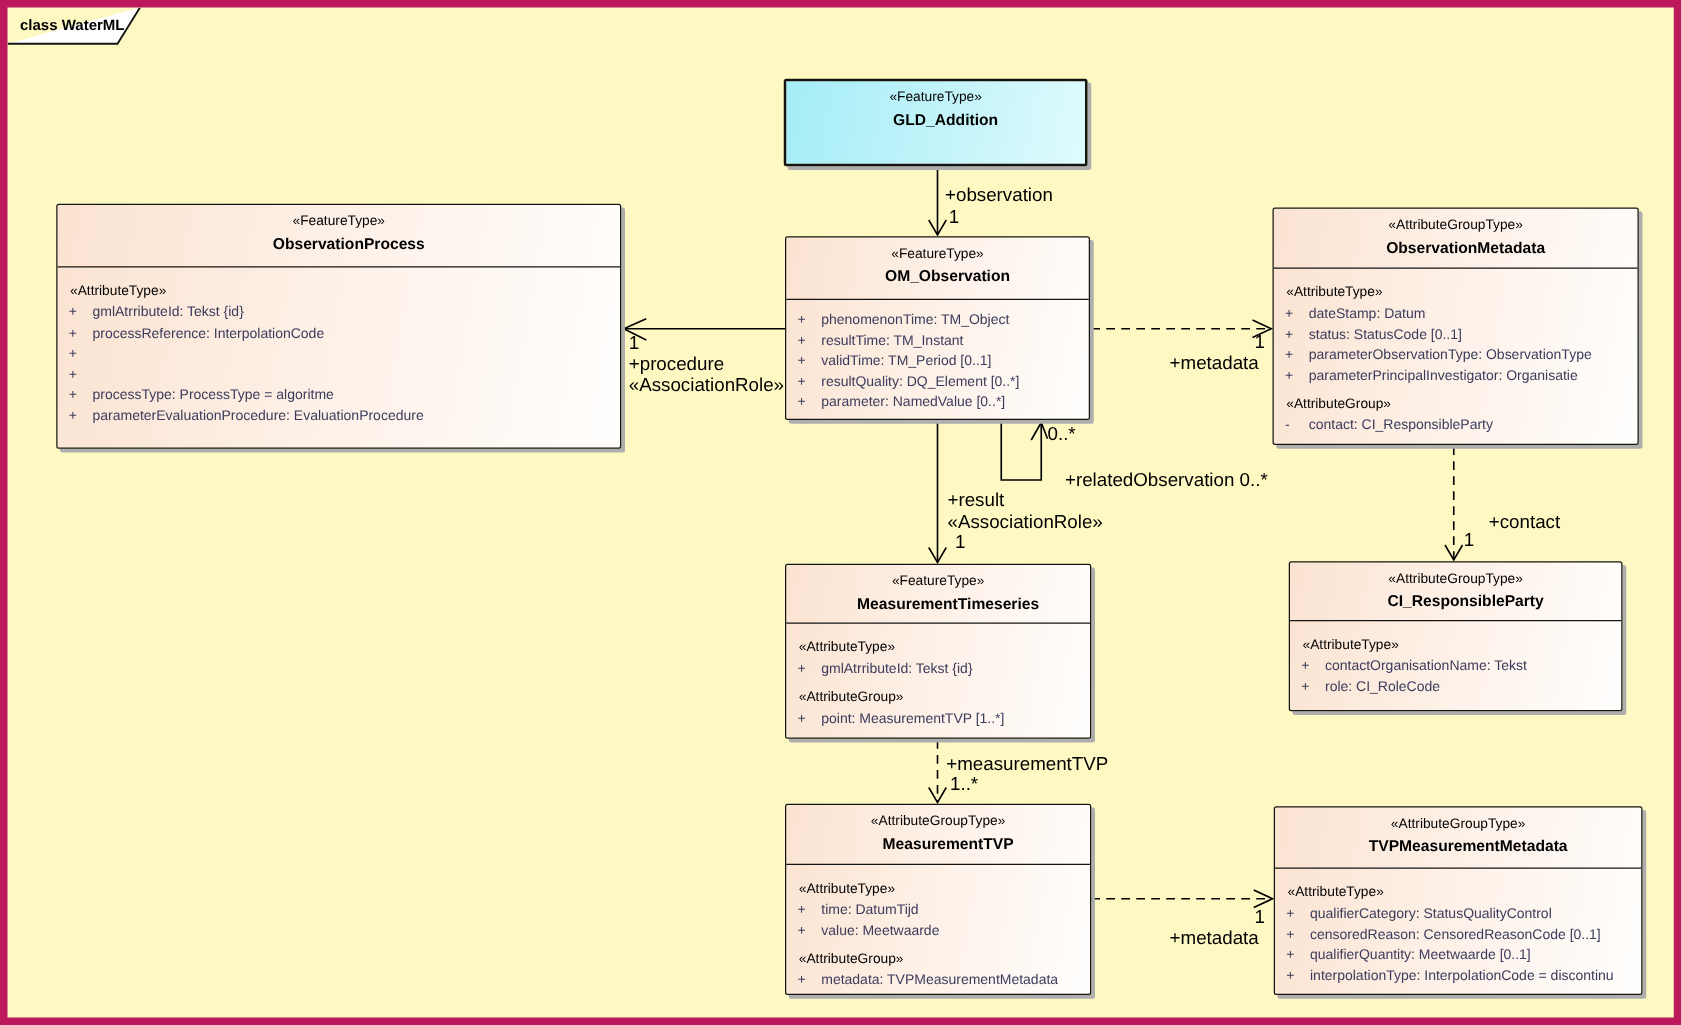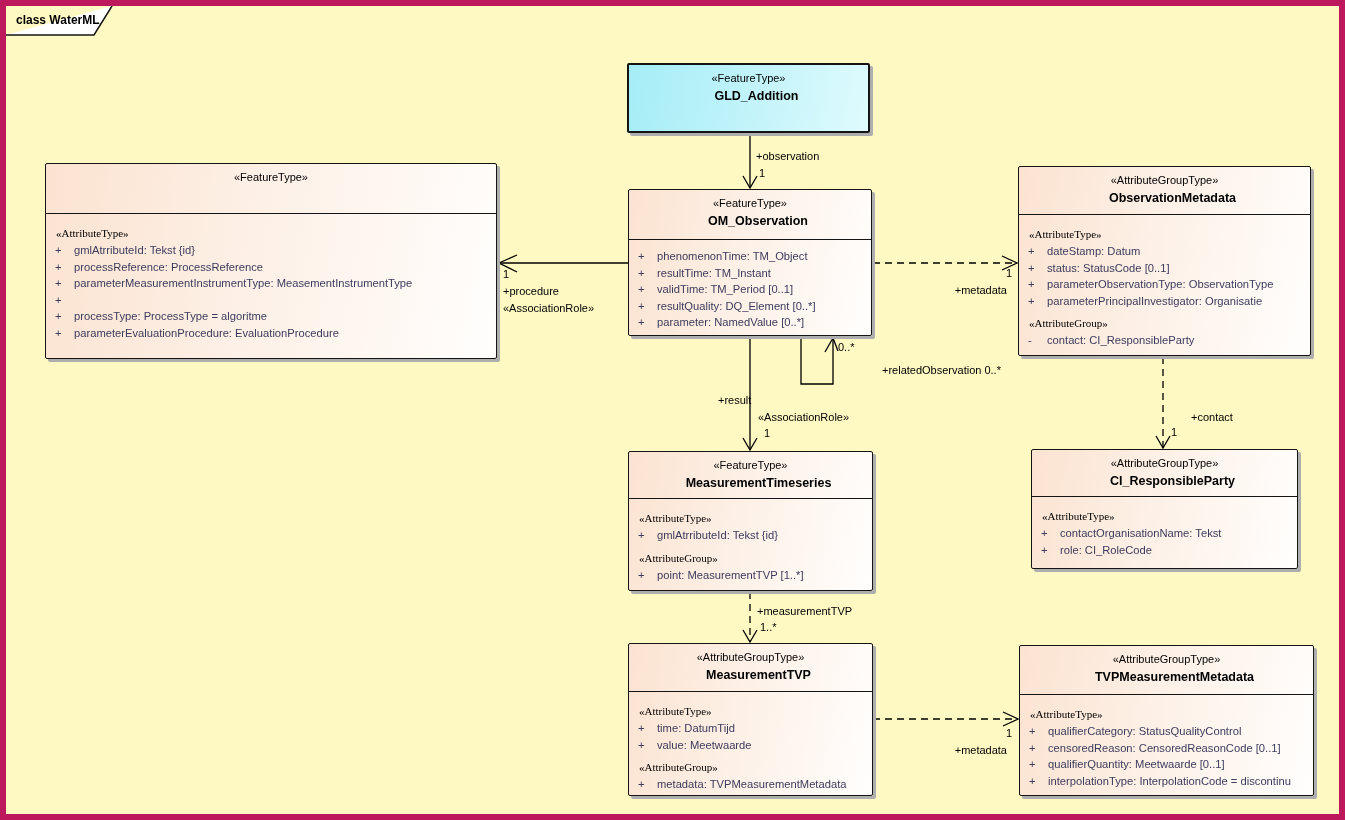--- a/index.html
+++ b/index.html
@@ -11,26 +11,26 @@
     background:linear-gradient(100deg,#fbe3d1 0%,#fdf0e6 45%,#fffefd 100%);
     box-shadow:3px 3px 0 #aeaeae;}
   .uml-class.cyan{border-width:2px;background:linear-gradient(100deg,#a5edf7 0%,#c4f4fa 55%,#dffbfd 100%);}
 
   .cls-header{box-sizing:border-box;text-align:center;padding-top:7px;border-bottom:1.2px solid #141414;}
   .uml-class.cyan .cls-header{border-bottom:none;}
   .stereo{font-size:11px;color:#000;line-height:13px;}
   .cls-name{font-size:12.5px;font-weight:bold;color:#000;margin-top:4px;line-height:14px;padding-left:16px;}
 
   .cls-body{padding-top:5px;}
-  .sec-heading{font-size:11px;color:#000;margin:7px 0 2px 10px;line-height:14px;white-space:nowrap;font-family:Liberation Serif, serif;}
+  .sec-heading{font-size:11px;color:#000;margin:7px 0 2px 10px;line-height:14px;white-space:nowrap;}
   .cls-body.no-heading{padding-top:8px;}
   .attr{display:flex;align-items:baseline;font-size:11.2px;color:#3b3b5c;line-height:16.5px;padding-left:9px;white-space:nowrap;}
   .attr .vis{width:19px;flex:0 0 19px;}
 
-  .edge-label{position:absolute;font-size:11px;color:#000;white-space:nowrap;line-height:13px;}
+  .edge-label{position:absolute;font-size:15px;color:#000;white-space:nowrap;line-height:13px;}
   .edge-label.ra{transform:translateX(-100%);}
 </style>
 </head>
 <body>
 
 <div id="canvas">
 
   <svg id="edge-layer" viewBox="0 0 1345 820" xmlns="http://www.w3.org/2000/svg">
 
     <path d="M0,29 L88,29 L106,0" fill="#ffffff" stroke="#141414" stroke-width="1.5"></path>
@@ -110,34 +110,34 @@
       <div class="attr">
           <span class="vis">+</span>
           <span>parameter: NamedValue [0..*]</span>
         </div>
     </div>
   </div>
 
   <div class="uml-class" style="left:39px;top:157px;width:452px;height:196px;">
     <div class="cls-header" style="height:50px;">
       <div class="stereo">«FeatureType»</div>
+      <div class="cls-name">ObservationProcess</div>
     </div>
     <div class="cls-body">
       <div class="sec-heading">«AttributeType»</div>
       <div class="attr">
           <span class="vis">+</span>
           <span>gmlAtrributeId: Tekst {id}</span>
         </div>
       <div class="attr">
           <span class="vis">+</span>
-          <span>processReference: ProcessReference</span>
-        </div>
-      <div class="attr">
-          <span class="vis">+</span>
-          <span>parameterMeasurementInstrumentType: MeasementInstrumentType</span>
+          <span>processReference: InterpolationCode</span>
+        </div>
+      <div class="attr">
+          <span class="vis">+</span>
         </div>
       <div class="attr">
           <span class="vis">+</span>
         </div>
       <div class="attr">
           <span class="vis">+</span>
           <span>processType: ProcessType = algoritme</span>
         </div>
       <div class="attr">
           <span class="vis">+</span>
@@ -267,23 +267,23 @@
   <div class="edge-label" style="left:753px;top:161px;">1</div>
 
   <div class="edge-label" style="left:497px;top:262px;">1</div>
   <div class="edge-label" style="left:497px;top:279px;">+procedure</div>
   <div class="edge-label" style="left:497px;top:296px;">«AssociationRole»</div>
 
   <div class="edge-label ra" style="left:1006px;top:261px;">1</div>
   <div class="edge-label ra" style="left:1001px;top:278px;">+metadata</div>
 
   <div class="edge-label" style="left:832px;top:335px;">0..*</div>
-  <div class="edge-label" style="left:846px;top:358px;margin-left:30px;">+relatedObservation 0..*</div>
-
-  <div class="edge-label" style="left:712px;top:388px;">+result</div>
+  <div class="edge-label" style="left:846px;top:372px;">+relatedObservation 0..*</div>
+
+  <div class="edge-label" style="left:752px;top:388px;">+result</div>
   <div class="edge-label" style="left:752px;top:405px;">«AssociationRole»</div>
   <div class="edge-label" style="left:758px;top:421px;">1</div>
 
   <div class="edge-label" style="left:1185px;top:405px;">+contact</div>
   <div class="edge-label" style="left:1165px;top:420px;">1</div>
 
   <div class="edge-label" style="left:751px;top:599px;">+measurementTVP</div>
   <div class="edge-label" style="left:754px;top:615px;">1..*</div>
 
   <div class="edge-label ra" style="left:1006px;top:721px;">1</div>

